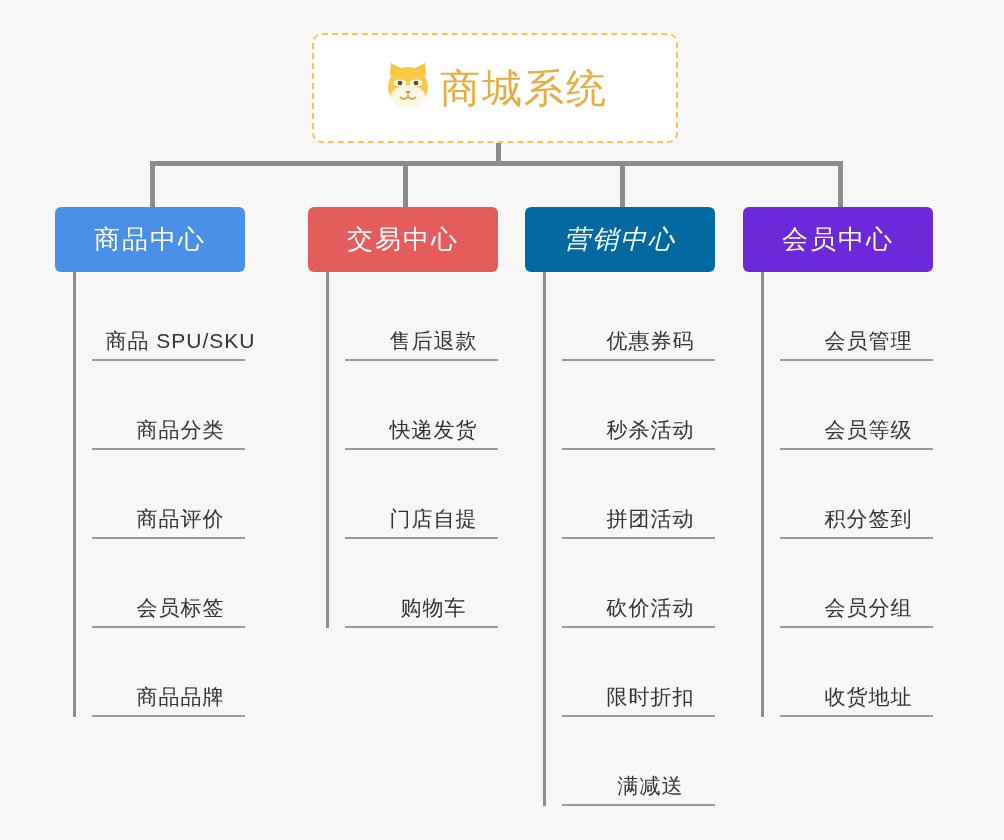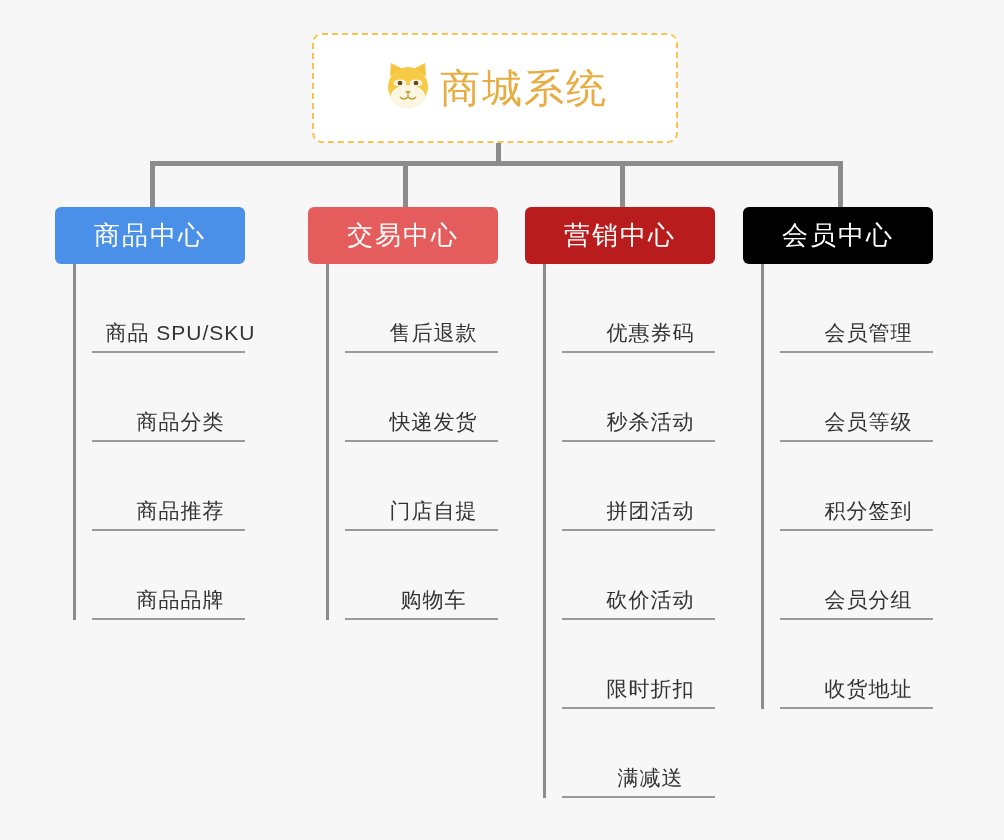--- a/index.html
+++ b/index.html
@@ -59,21 +59,21 @@
   .conn-h-main { left: 150px; top: 161px; width: 691px; height: 5px; }
   .conn-drop   { top: 161px; width: 5px; height: 46px; }
 
   
   .column {
     position: absolute;
     top: 207px;
     width: 190px;
   }
   .cat-box {
-    height: 57px;
+    height: 65px;
     border-radius: 6px;
     display: flex;
     align-items: center;
     justify-content: center;
     color: #ffffff;
     font-size: 26px;
     letter-spacing: 2px;
     box-sizing: border-box;
   }
   .leaf-wrap {
@@ -144,21 +144,24 @@
       <span>商品中心</span>
     </div>
     <div class="leaf-wrap" style="border-left-color: rgb(140, 140, 140);">
         <div class="leaf">
           <span class="leaf-text">商品 SPU/SKU</span>
         </div>
         <div class="leaf">
           <span class="leaf-text">商品分类</span>
         </div>
         <div class="leaf">
-          <span class="leaf-text">商品推荐</span>
+          <span class="leaf-text">商品评价</span>
+        </div>
+        <div class="leaf">
+          <span class="leaf-text">会员标签</span>
         </div>
         <div class="leaf">
           <span class="leaf-text">商品品牌</span>
         </div>
       </div>
   </div>
 
   <div class="column" id="col1" style="left: 308px;">
     <div class="cat-box" style="background: rgb(228, 92, 92);">
       <span>交易中心</span>
@@ -173,21 +176,21 @@
         <div class="leaf">
           <span class="leaf-text">门店自提</span>
         </div>
         <div class="leaf">
           <span class="leaf-text">购物车</span>
         </div>
       </div>
   </div>
 
   <div class="column" id="col2" style="left: 525px;">
-    <div class="cat-box" style="background: #b91c1c;">
+    <div class="cat-box" style="background: #0369a1; font-style: italic;">
       <span>营销中心</span>
     </div>
     <div class="leaf-wrap" style="border-left-color: rgb(140, 140, 140);">
         <div class="leaf">
           <span class="leaf-text">优惠券码</span>
         </div>
         <div class="leaf">
           <span class="leaf-text">秒杀活动</span>
         </div>
         <div class="leaf">
@@ -199,21 +202,21 @@
         <div class="leaf">
           <span class="leaf-text">限时折扣</span>
         </div>
         <div class="leaf">
           <span class="leaf-text">满减送</span>
         </div>
       </div>
   </div>
 
   <div class="column" id="col3" style="left: 743px;">
-    <div class="cat-box" style="background: #000000;">
+    <div class="cat-box" style="background: #6d28d9;">
       <span>会员中心</span>
     </div>
     <div class="leaf-wrap" style="border-left-color: rgb(140, 140, 140);">
         <div class="leaf">
           <span class="leaf-text">会员管理</span>
         </div>
         <div class="leaf">
           <span class="leaf-text">会员等级</span>
         </div>
         <div class="leaf">

